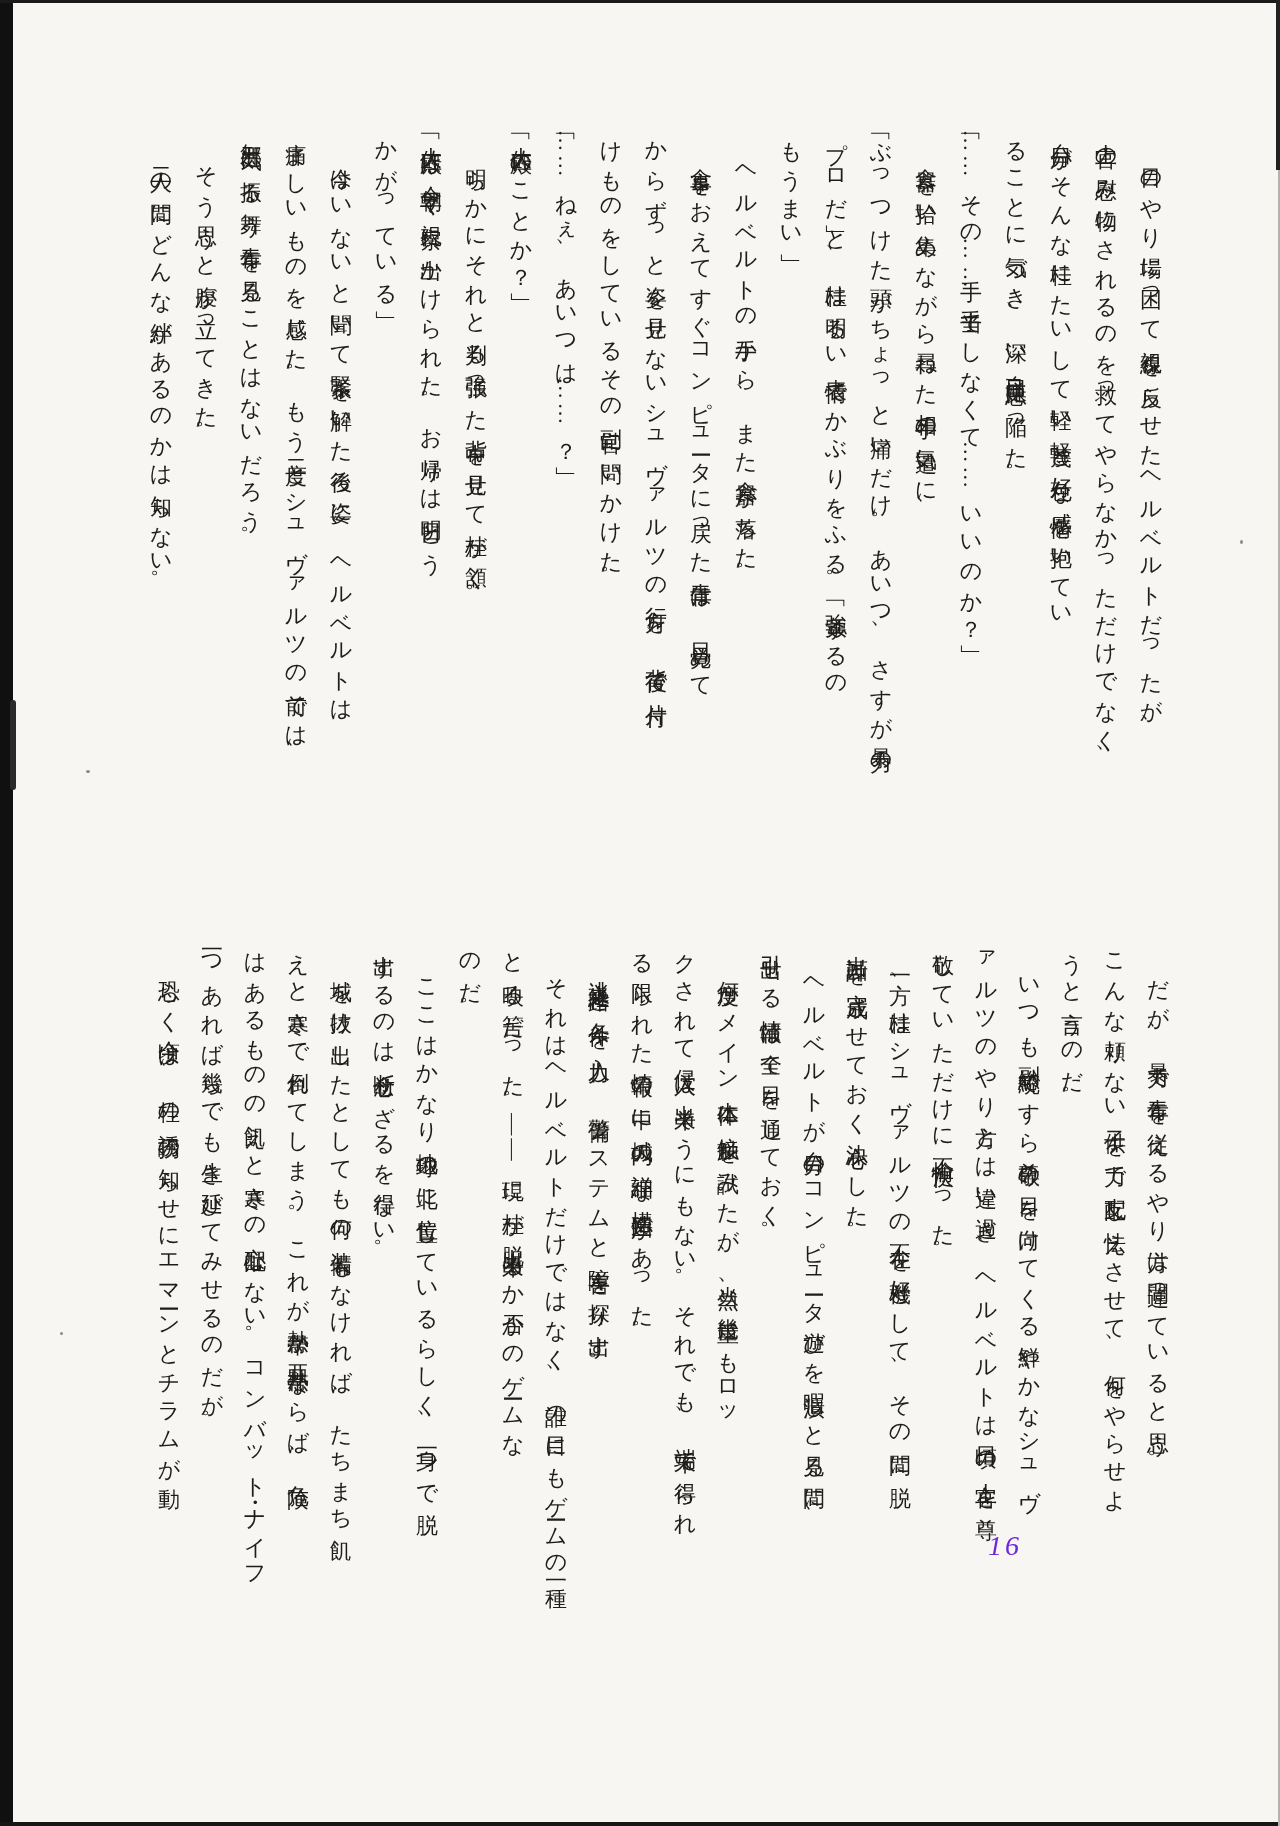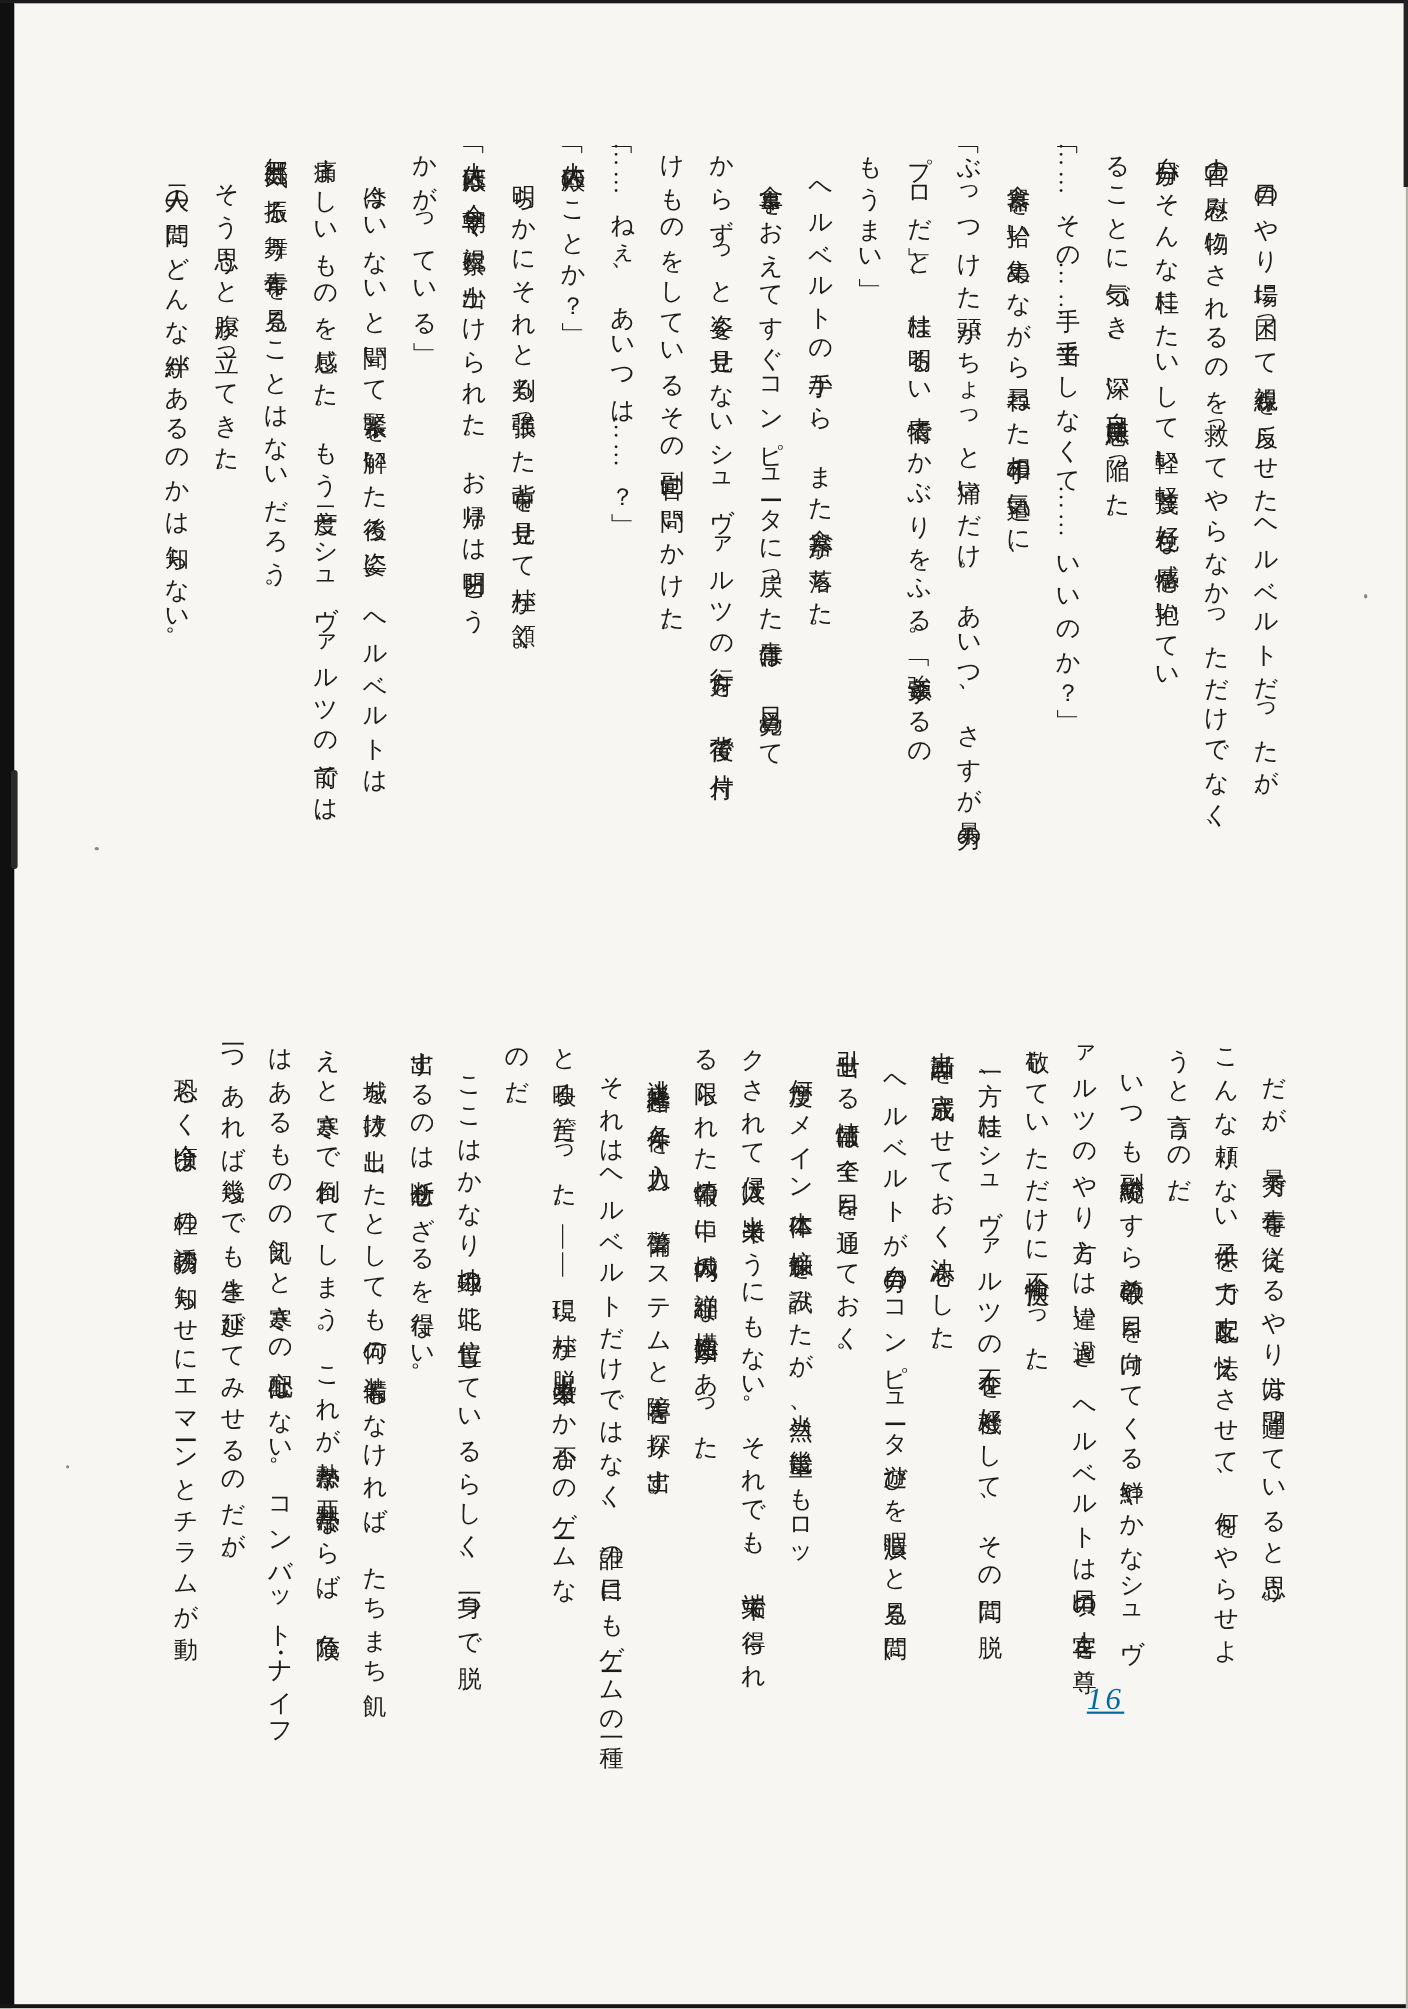--- a/index.html
+++ b/index.html
@@ -75,22 +75,21 @@
     height: 740px;
     line-height: 43px;
   }
   .pagenum {
     position: absolute;
     left: 988px;
     top: 1530px;
     font-style: italic;
     font-size: 28px;
     letter-spacing: 3px;
-    color: #0369a1;
-    text-decoration: underline;
+    color: #6d28d9;
   }
   .speck {
     position: absolute;
     background: #8d8a84;
     border-radius: 50%;
   }
   .speck-1 { left: 86px;  top: 770px;  width: 4px; height: 3px; }
   .speck-2 { left: 60px;  top: 1332px; width: 3px; height: 3px; }
   .speck-3 { left: 1240px; top: 540px; width: 3px; height: 4px; }
 </style>

